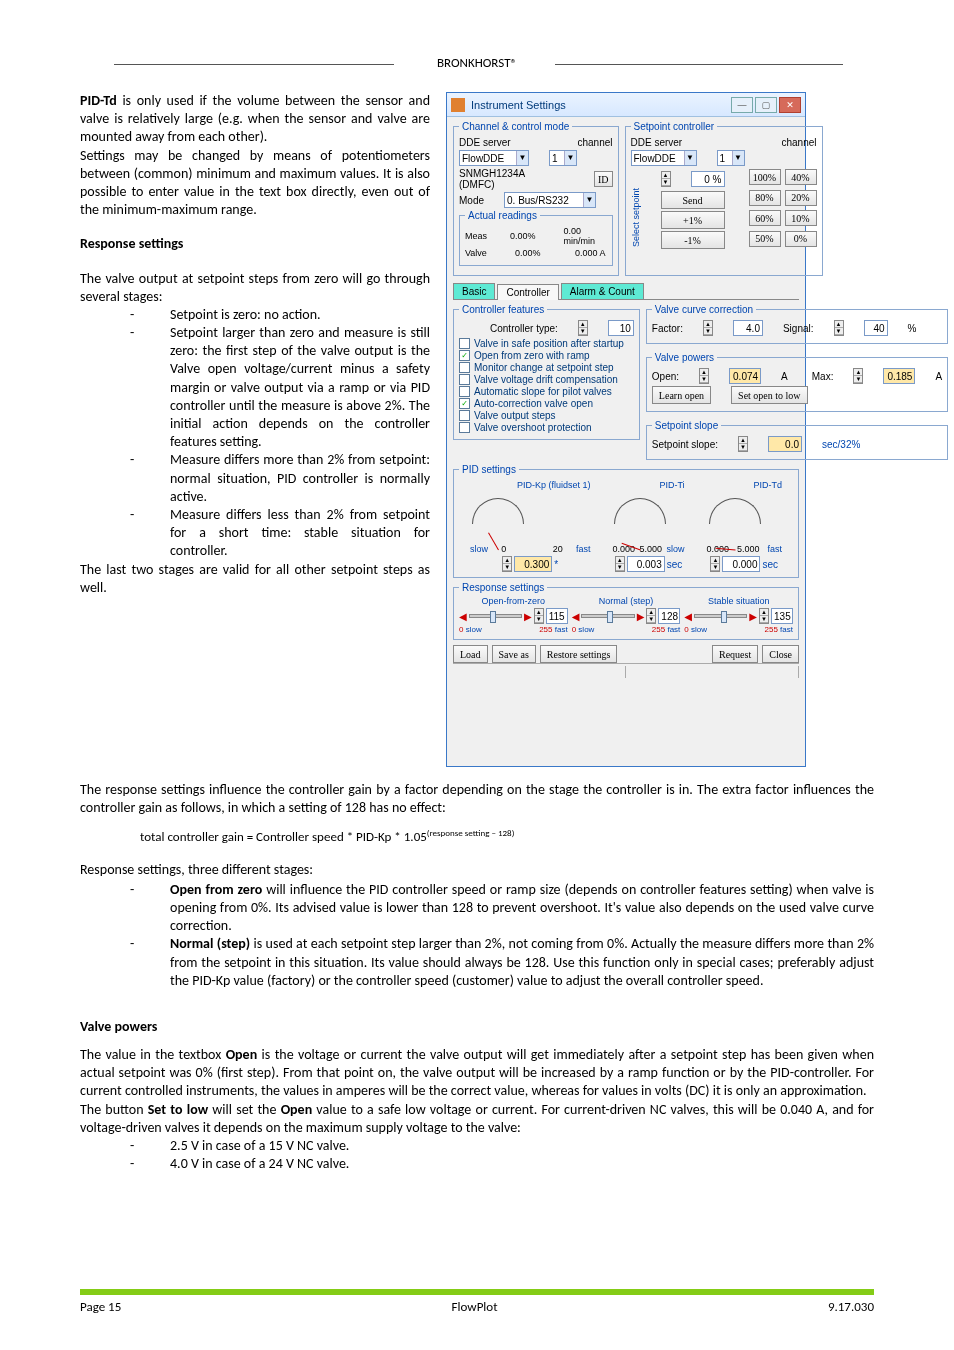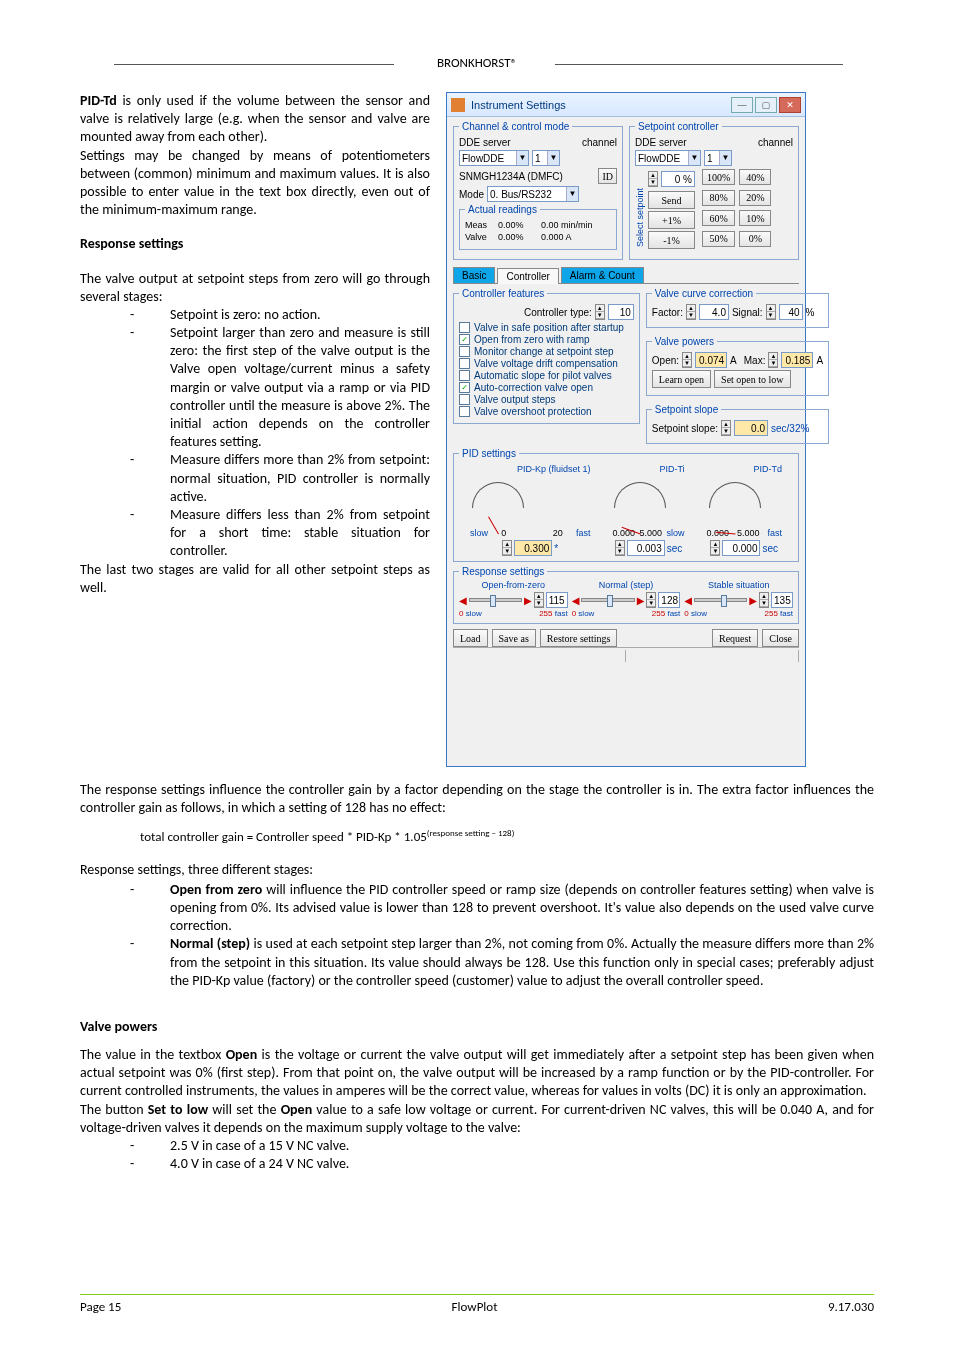--- a/index.html
+++ b/index.html
@@ -45,40 +45,40 @@
   .titlebar .ico { width: 14px; height: 14px; background: #e08030; margin-right: 6px; }
   .titlebar .ttl { flex: 1; color: #003a7a; font-size: 11px; }
   .winbtn { width: 22px; height: 16px; border: 1px solid #7aa; background: #e6f0fa; margin-left: 2px; display:flex;align-items:center;justify-content:center;font-size:9px;color:#555;}
   .winbtn.close { background: #d66a5a; border-color: #b04030; color:#fff;}
   .wbody { padding: 4px 6px 6px 6px; }
   fieldset {
     border: 1px solid #8aa8d0; margin-bottom: 4px; padding: 3px 5px 5px 5px;
     position: relative; font-size: 10px;
   }
   legend { color: #0046b0; padding: 0 3px; font-size: 10px; }
-  .row { display: flex; align-items: center; gap: 3px; margin: 2px 0; }
+  .row { display: flex; align-items: center; gap: 20px; margin: 2px 0; }
   .lbl { color: #000; }
   .sel, .txt {
     border: 1px solid #7a9ac8; background: #fff; height: 16px;
     font-size: 10px; padding: 0 2px; display:inline-flex;align-items:center;
   }
   .sel { justify-content: space-between; }
   .sel .arrow { width:12px;background:#d8e6f8;border-left:1px solid #aac;text-align:center;font-size:8px;height:14px;line-height:14px;margin:-1px -2px -1px 2px;}
   .btn {
     border: 1px solid #888; background: linear-gradient(#fafafa,#e4e4e4);
     height: 18px; padding: 0 6px; font-size: 10px; display:inline-flex;align-items:center;justify-content:center;font-family:Liberation Serif, serif;
   }
   .spin { display:inline-flex;flex-direction:column;border:1px solid #888;width:10px;height:16px;font-size:6px;line-height:7px;text-align:center;background:#eee;}
   .spin span{height:7px;border-bottom:1px solid #aaa;}
   .chk { display:flex;align-items:center;gap:4px;margin:1px 0;color:#003a7a;}
   .chk .box{width:11px;height:11px;border:1px solid #5a7a9a;background:#fff;display:flex;align-items:center;justify-content:center;font-size:8px;color:#0a0;}
   .toprow { display:flex; gap:6px;}
   .toprow fieldset{flex:1;}
   .tabs { display:flex;border-bottom:1px solid #888;margin:3px 0 4px 0;}
-  .tab{padding:2px 8px;border:1px solid #888;border-bottom:none;margin-right:2px;background:#0ea5e9;font-size:10px;}
+  .tab{padding:2px 8px;border:1px solid #888;border-bottom:none;margin-right:2px;background:#5eead4;font-size:10px;}
   .tab.active{background:#f8f8f8;position:relative;top:1px;}
   .midrow{display:flex;gap:6px;}
   .midrow .lefthalf{flex:0 0 54%;}
   .midrow .righthalf{flex:1;display:flex;flex-direction:column;gap:4px;}
   .pid-row{display:flex;justify-content:space-around;margin-top:2px;}
   .dial{width:56px;height:46px;position:relative;}
   .dial .arc{width:52px;height:26px;border:1px solid #555;border-bottom:none;border-radius:26px 26px 0 0;margin:8px auto 0;}
   .dial .needle{position:absolute;left:50%;top:32px;width:1px;height:20px;background:#c00;transform-origin:bottom;transform:rotate(-30deg);}
   .dial-lbl{text-align:center;font-size:9px;color:#0046b0;margin-left:47px;}
   .dial-val{display:flex;align-items:center;justify-content:center;gap:2px;margin-top:2px;}
@@ -86,21 +86,21 @@
   .resp-sliders{display:flex;justify-content:space-between;gap:4px;}
   .slider-grp{flex:1;}
   .slider-hdr{text-align:center;color:#0046b0;font-size:9px;margin-bottom:2px;}
   .slider-row{display:flex;align-items:center;gap:2px;}
   .slider-bar{flex:1;height:4px;background:#ccc;position:relative;border:1px solid #888;}
   .slider-thumb{position:absolute;top:-4px;width:6px;height:12px;background:#d8e6f8;border:1px solid #5a7a9a;}
   .slider-labels{display:flex;justify-content:space-between;font-size:8px;color:#c00;margin-top:1px;}
   .botbtns{display:flex;gap:4px;margin-top:5px;}
   .botbtns .spacer{flex:1;}
   .vrt{writing-mode:vertical-rl;transform:rotate(180deg);color:#0046b0;font-size:9px;padding:2px 0;}
-  .footer{position:absolute;left:80px;right:80px;bottom:36px;border-top:1px solid #84cc16;padding-top:4px;display:flex;justify-content:space-between;font-size:13px;}
+  .footer{position:absolute;left:80px;right:80px;bottom:36px;border-top:6px solid #84cc16;padding-top:4px;display:flex;justify-content:space-between;font-size:13px;}
   .sp-grid{display:grid;grid-template-columns:auto auto;gap:2px 4px;font-size:10px;}
   .sp-grid .btn{height:16px;padding:4px 4px;min-width:32px;}
   .ared{color:#c00;}
   .ablue{color:#0046b0;}
   .small{font-size:9px;}
   .statusbar{height:16px;border-top:1px solid #aaa;display:flex;padding-top:2px;}
   .statusbar div{flex:1;border-right:1px solid #aaa;height:12px;}
 </style>
 </head>
 <body>

